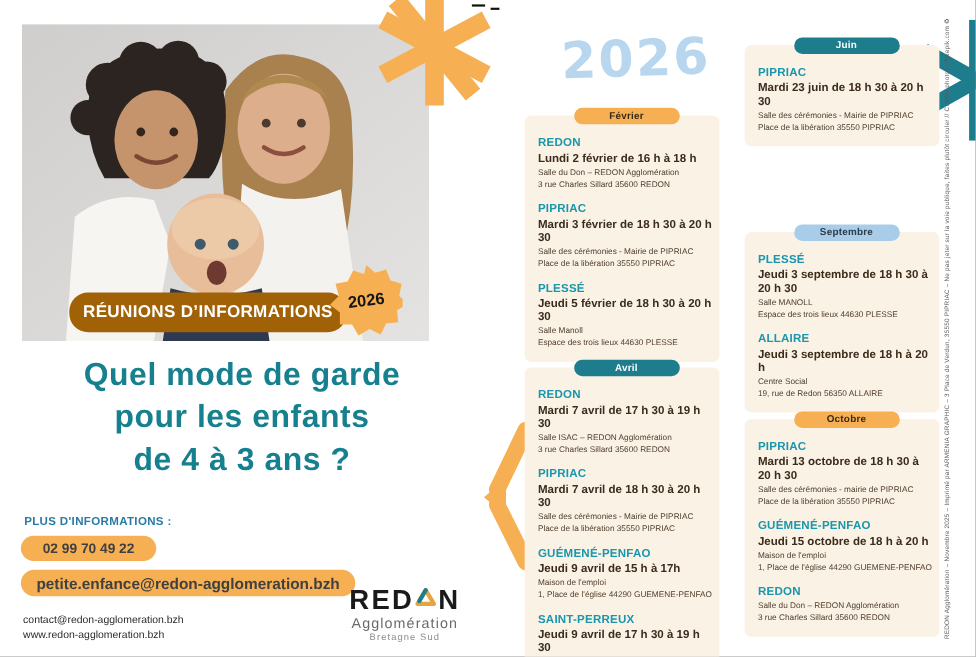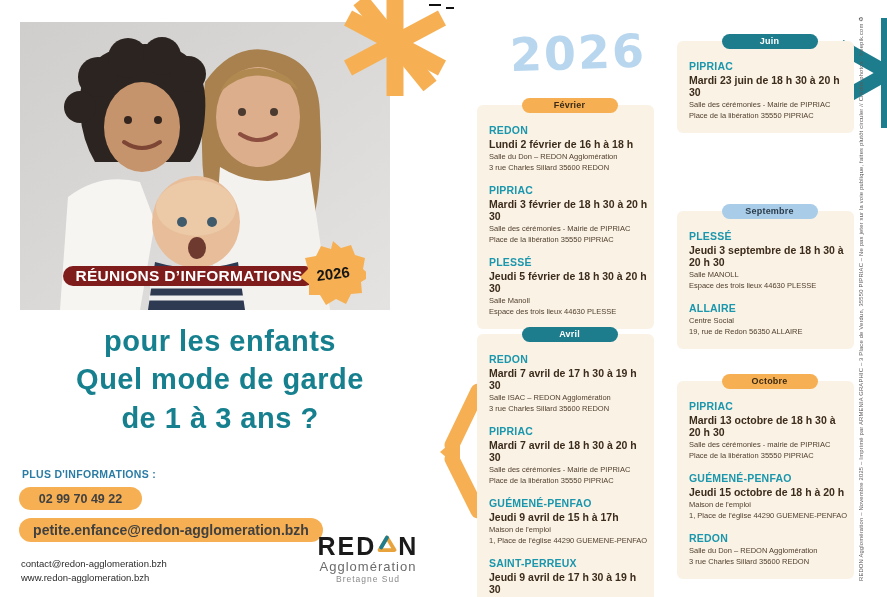--- a/index.html
+++ b/index.html
@@ -5,22 +5,22 @@
   * { margin:0; padding:0; box-sizing:border-box; }
   html,body { background:#888; }
   #page {
     position:relative; width:887px; height:597px; background:#ffffff;
     overflow:hidden; font-family:"Liberation Sans", sans-serif;
     margin:0 auto;
   }
   
   .photo-wrap { position:absolute; left:20px; top:22px; width:370px; height:288px; }
   .banner {
-    position:absolute; left:63px; top:266px; width:252px; height:20px;
-    background:#7f1d1d; border-radius:17px; color:#fff; font-weight:bold;
+    position:absolute; left:63px; top:266px; width:252px; height:36px;
+    background:#a16207; border-radius:17px; color:#fff; font-weight:bold;
     font-size:15.5px; display:flex; align-items:center; justify-content:center;
     letter-spacing:.3px; z-index:4;
   }
   .badge-2026 { position:absolute; left:300px; top:240px; width:66px; height:66px; z-index:5; }
   .badge-2026 .badge-text {
     position:absolute; inset:0; display:flex; align-items:center; justify-content:center;
     font-weight:bold; font-size:15px; color:#151515; transform:rotate(-7deg);
   }
   .main-title {
     position:absolute; left:10px; top:322px; width:420px; text-align:center;
@@ -154,23 +154,23 @@
 
   <div class="banner">RÉUNIONS D’INFORMATIONS</div>
   <div class="badge-2026">
     <svg width="66" height="66" viewBox="0 0 66 66">
       <path fill="#f6b053" d="M33 1 L41 8 L51 5 L55 15 L65 18 L63 29 L71 36 L61 42 L62 53 L51 54 L46 64 L36 59 L26 65 L20 55 L9 55 L9 44 L0 37 L8 29 L5 18 L16 16 L21 6 L31 9Z"></path>
     </svg>
     <div class="badge-text">2026</div>
   </div>
 
   <div class="main-title">
+    <div>Quel mode de garde</div>
     <div>pour les enfants</div>
-    <div>Quel mode de garde</div>
-    <div>de 1 à 3 ans ?</div>
+    <div>de 4 à 3 ans ?</div>
   </div>
 
   <div class="info-label">PLUS D'INFORMATIONS :</div>
   <div class="pill-contact phone-pill">02 99 70 49 22</div>
   <div class="pill-contact email-pill">petite.enfance@redon-agglomeration.bzh</div>
   <div class="small-contact c1">contact@redon-agglomeration.bzh</div>
   <div class="small-contact c2">www.redon-agglomeration.bzh</div>
 
   <div class="logo">
     <div class="logo-word">
@@ -266,20 +266,21 @@
       <div class="month-pill">Septembre</div>
       <div class="card-body">
           <div class="event">
             <div class="city">PLESSÉ</div>
             <div class="date">Jeudi 3 septembre de 18 h 30 à 20 h 30</div>
             <div class="venue-line">Salle MANOLL</div>
             <div class="venue-line">Espace des trois lieux 44630 PLESSE</div>
           </div>
           <div class="event">
             <div class="city">ALLAIRE</div>
+            <div class="date">Jeudi 3 septembre de 18 h à 20 h</div>
             <div class="venue-line">Centre Social</div>
             <div class="venue-line">19, rue de Redon 56350 ALLAIRE</div>
           </div>
         </div>
     </div>
 
     <div class="month-card pos-octobre theme-orange">
       <div class="month-pill">Octobre</div>
       <div class="card-body">
           <div class="event">

